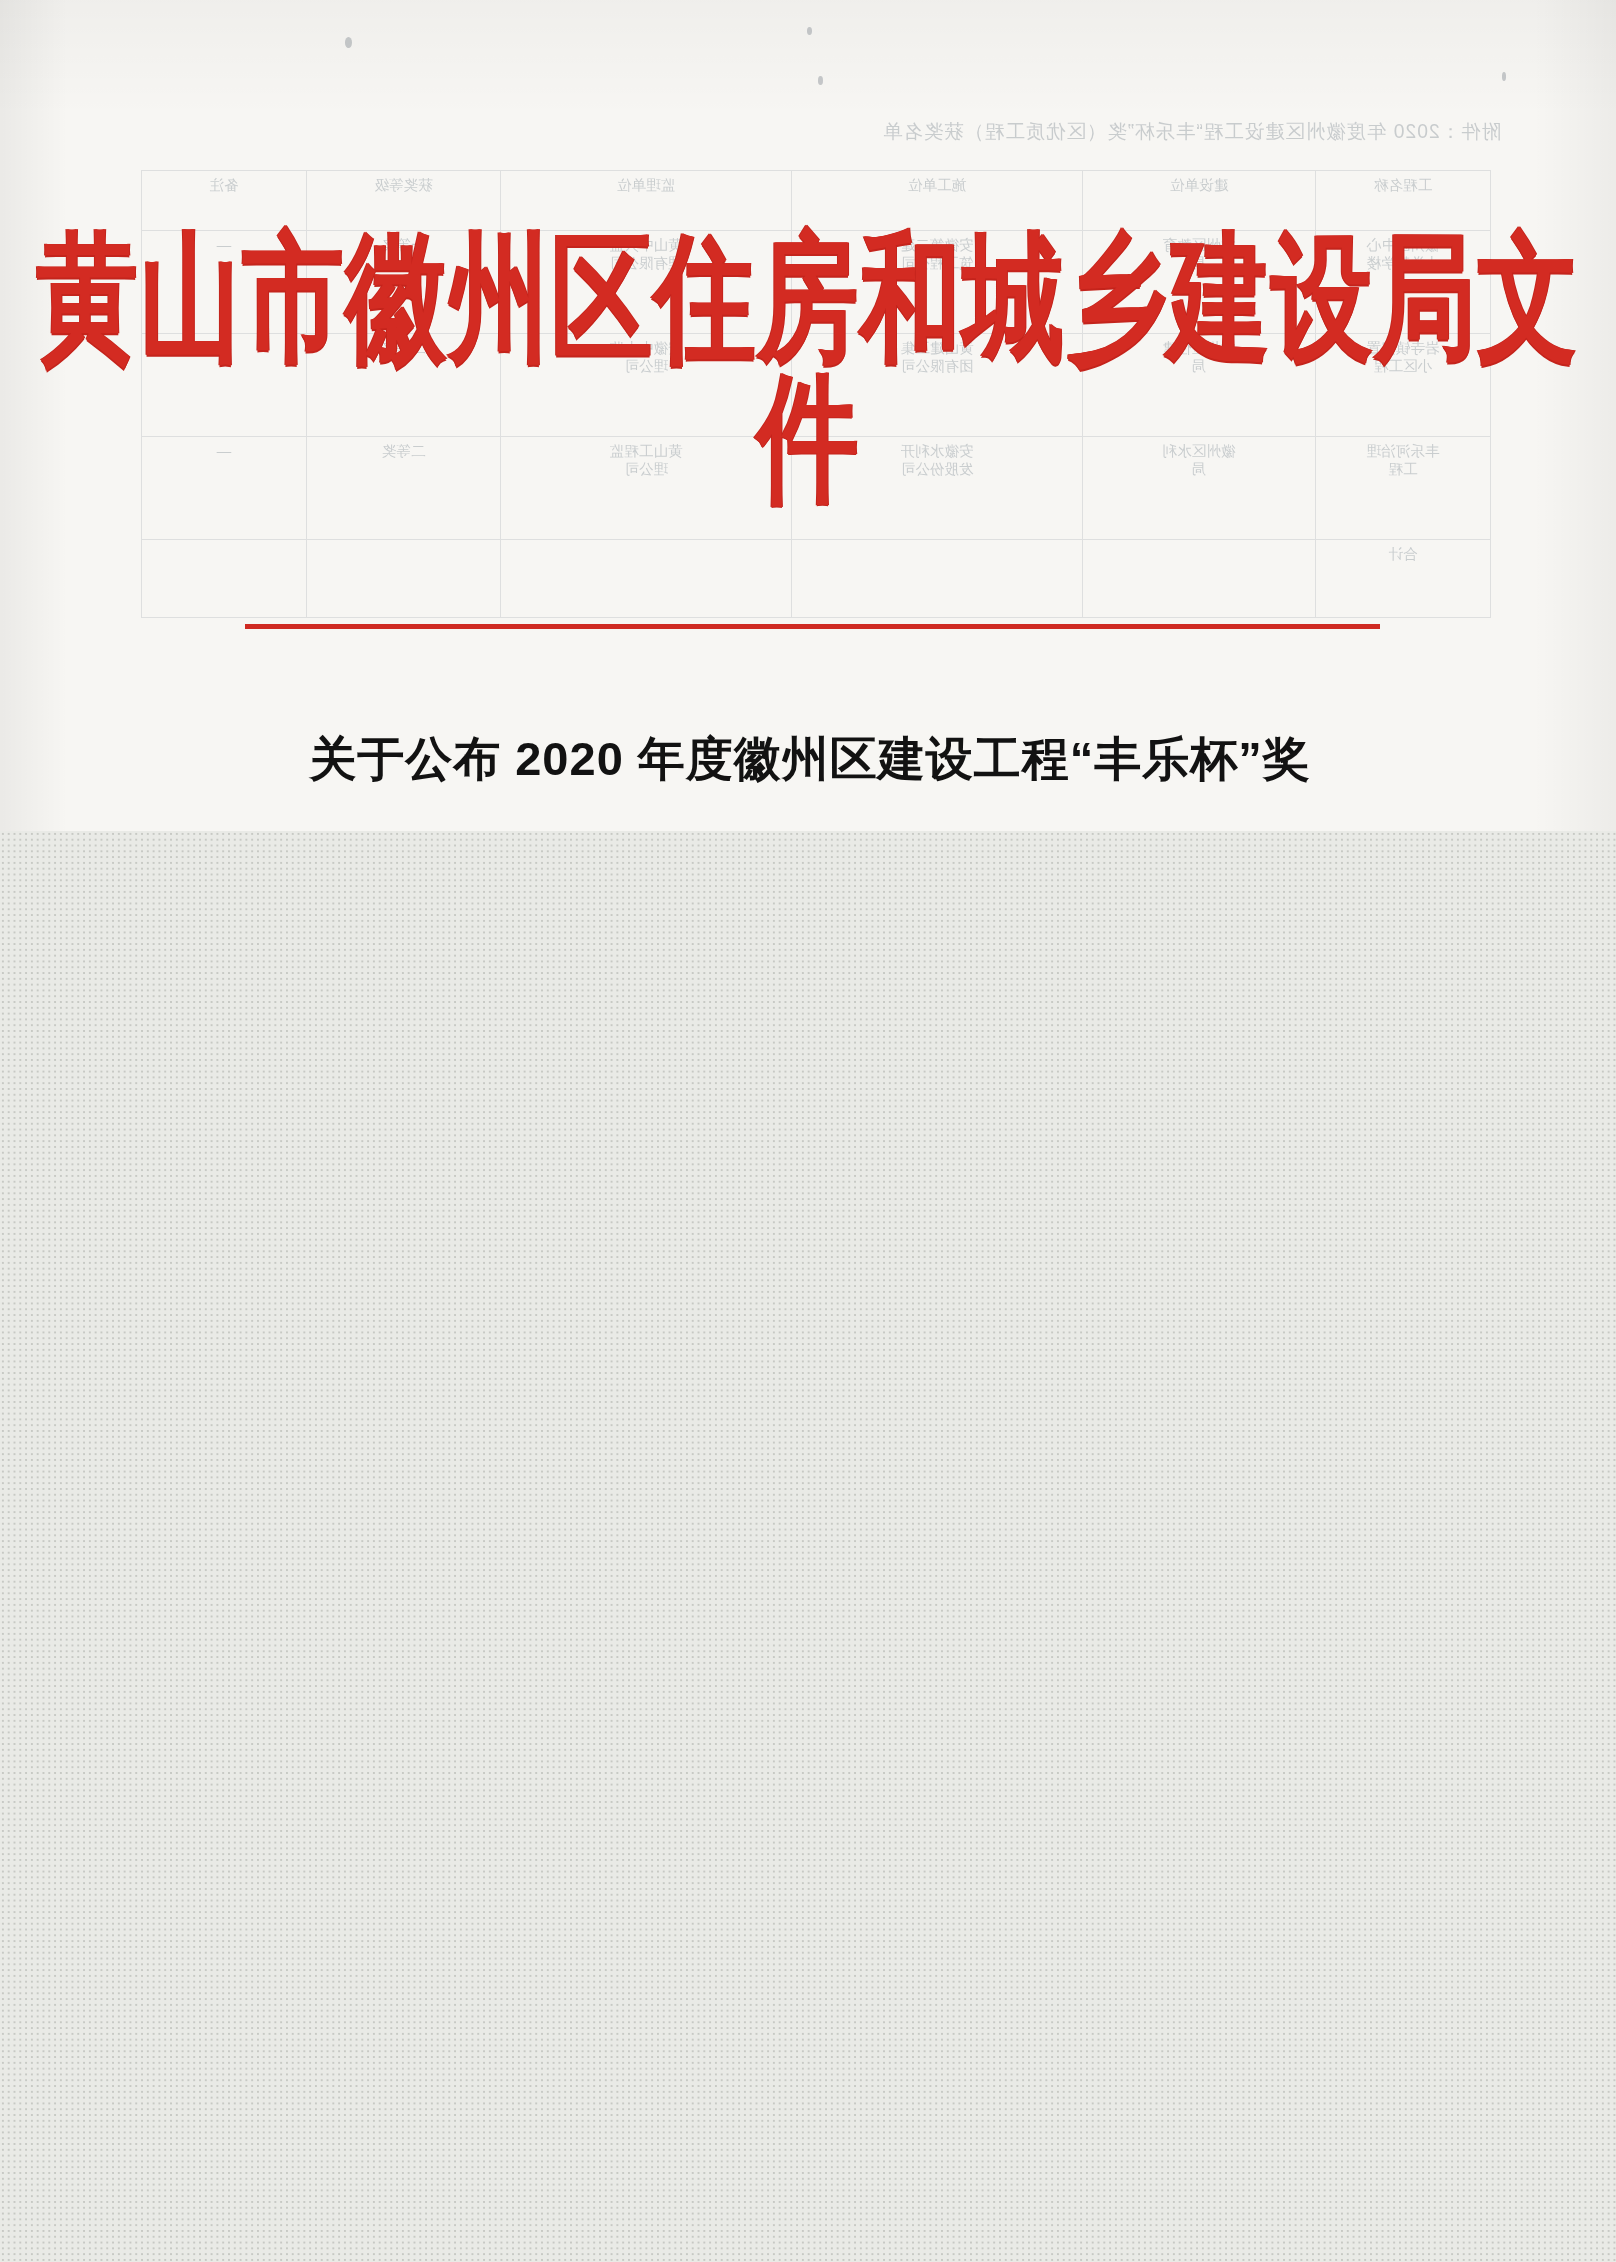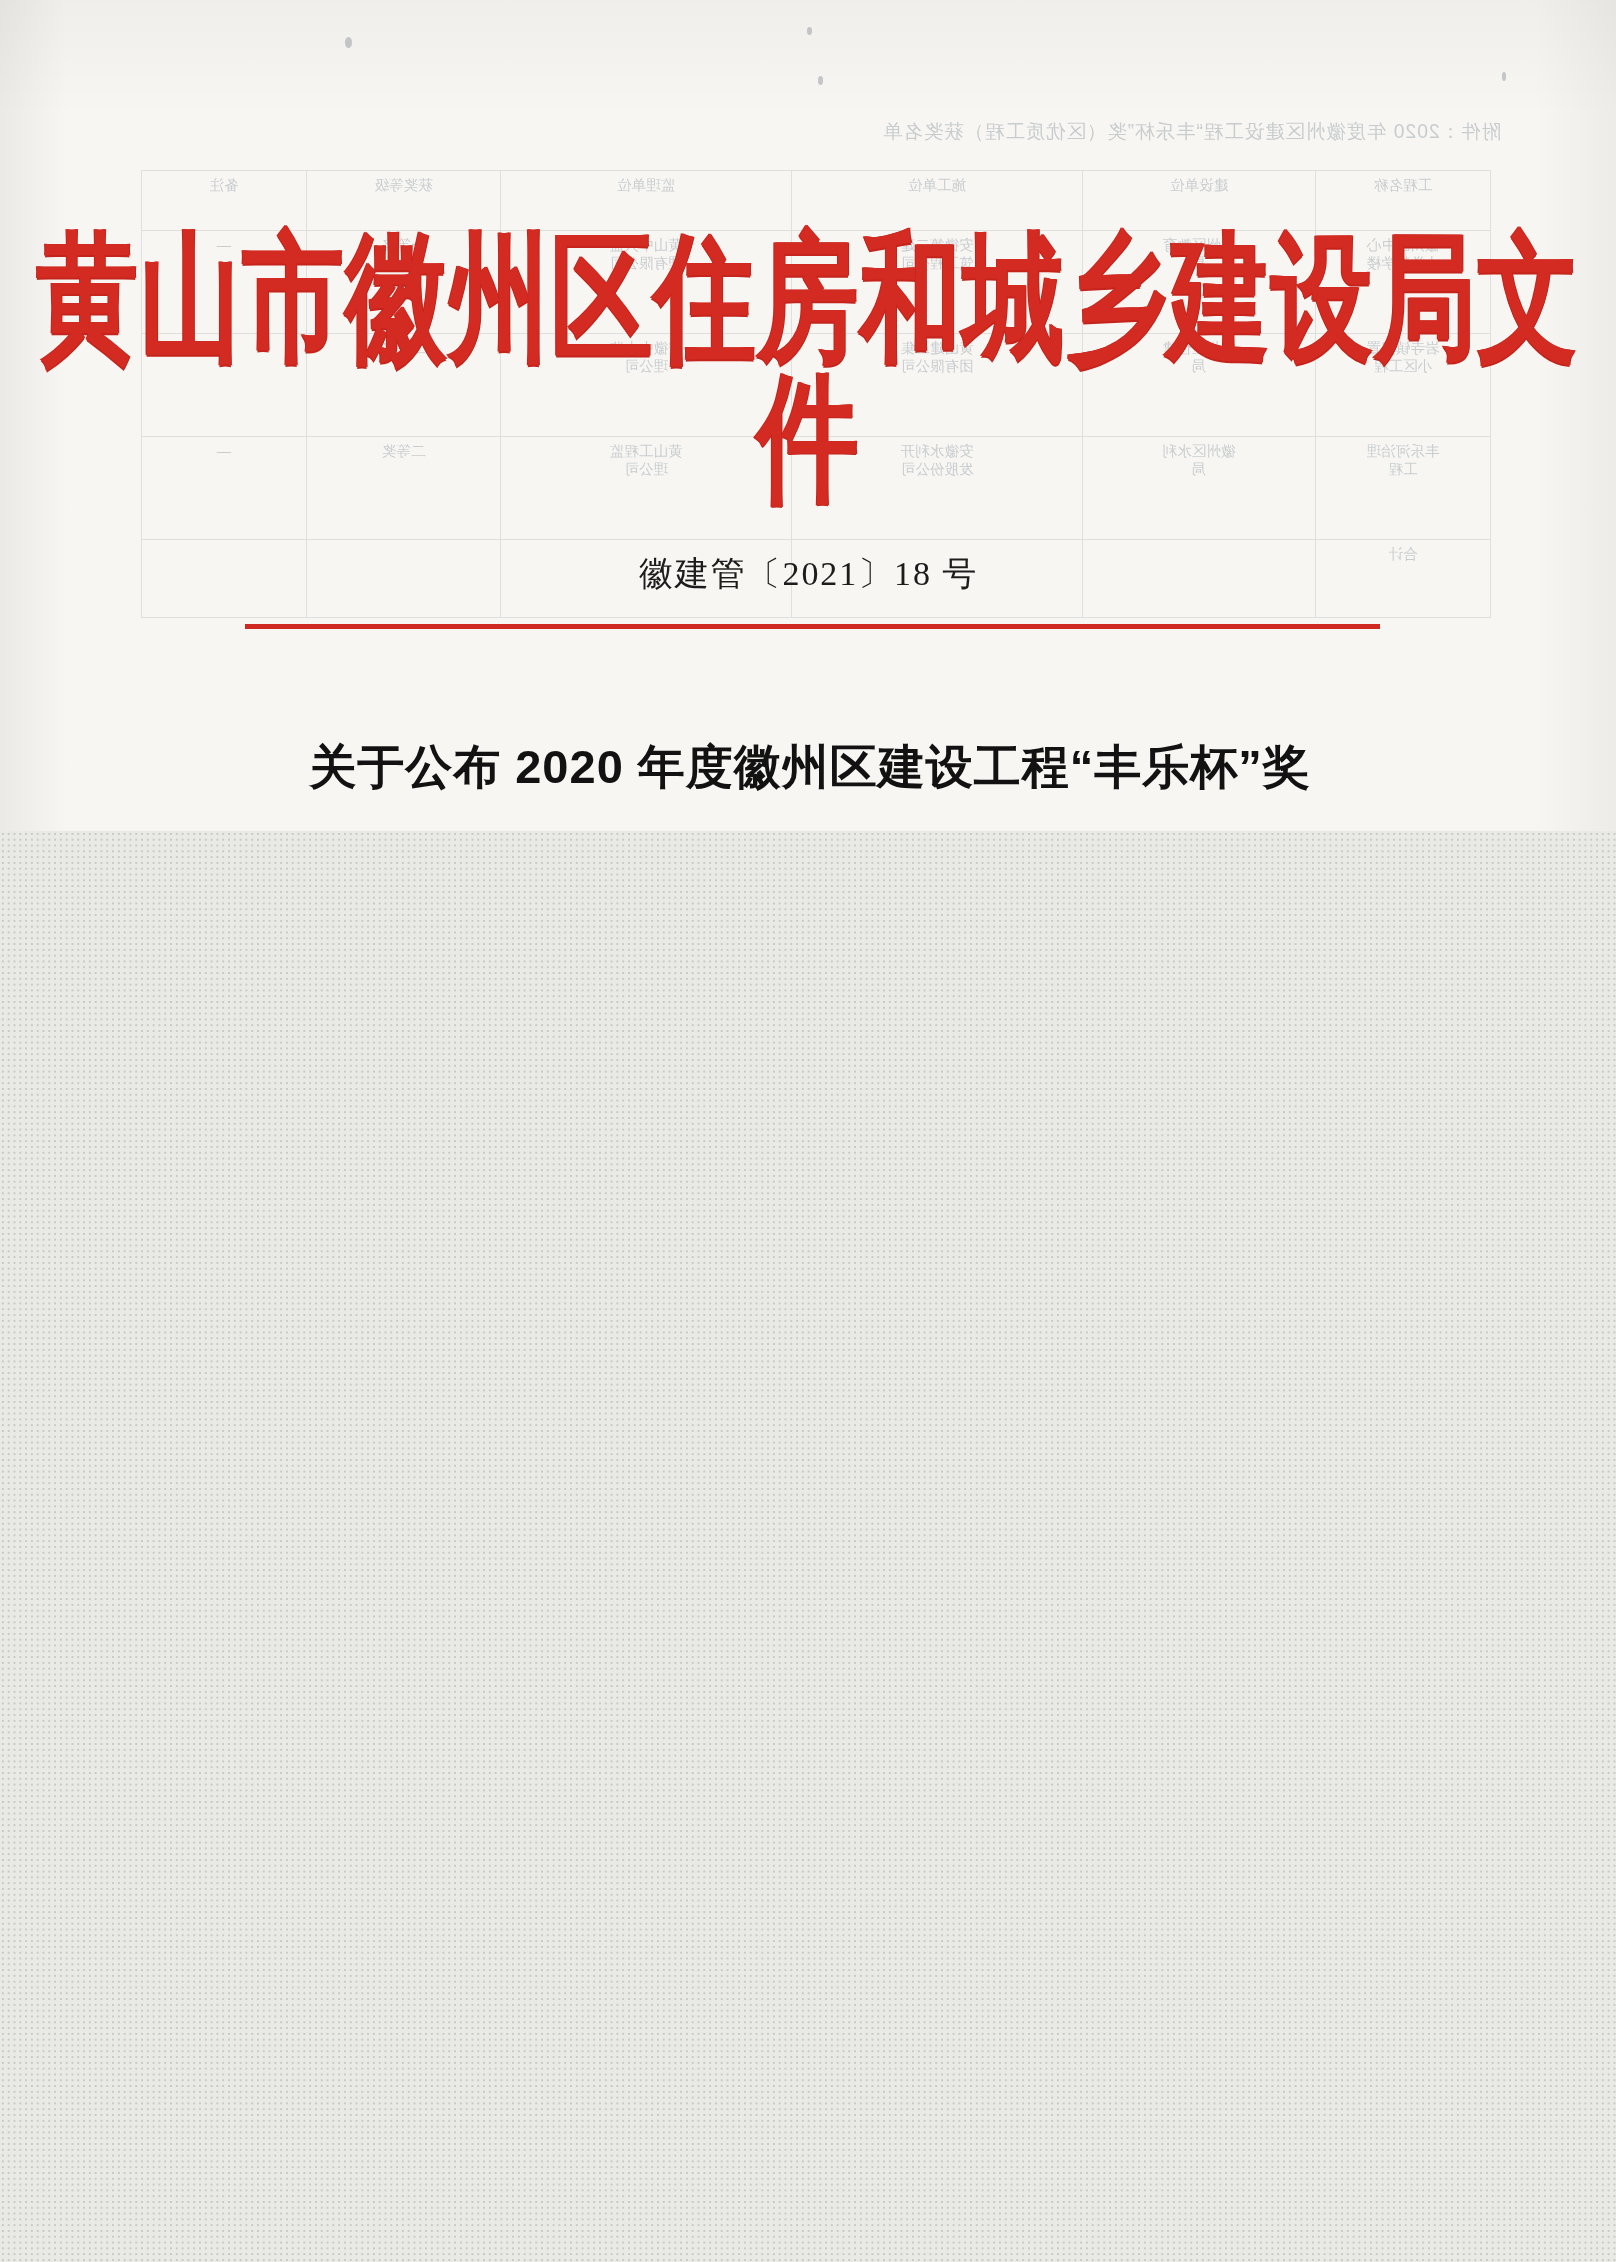--- a/index.html
+++ b/index.html
@@ -140,21 +140,20 @@
     left: 194px;
     top: 726px;
     width: 1232px;
     text-align: center;
     font-family: "Liberation Sans", sans-serif;
     font-size: 47px;
     font-weight: 600;
     line-height: 1.42;
     color: #121212;
     letter-spacing: 1px;
-    margin-top: 8px;
   }
 
   
   .lower-region {
     position: absolute;
     left: 0;
     top: 831px;
     width: 1617px;
     height: 1432px;
     background-color: #e9eae6;
@@ -255,21 +254,20 @@
 
     <span class="speck" style="left:345px; top:37px; width:6.8px; height:10.7px;"></span>
     <span class="speck" style="left:807px; top:27px; width:4.9px; height:7.8px;"></span>
     <span class="speck" style="left:818px; top:76px; width:4.9px; height:8.7px;"></span>
     <span class="speck" style="left:1502px; top:72px; width:3.9px; height:8.7px;"></span>
 
     <div class="masthead">
       <span class="masthead-text">黄山市徽州区住房和城乡建设局文件</span>
     </div>
 
-    <div class="doc-number">徽建管〔2021〕18 号</div>
 
     <div class="red-rule"></div>
 
     <div class="doc-title">
       <div>关于公布 2020 年度徽州区建设工程“丰乐杯”奖</div>
     </div>
 
   </div>
 
   <div class="lower-edge"></div>

